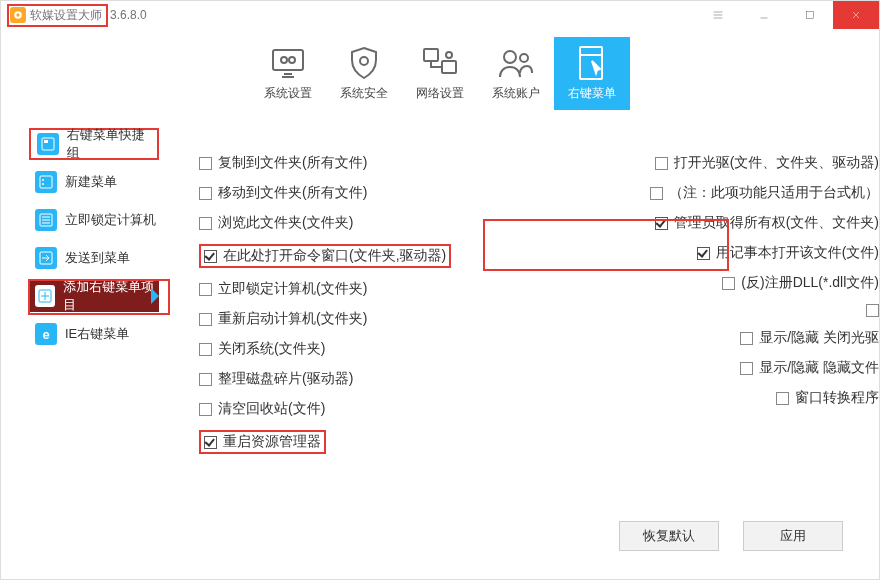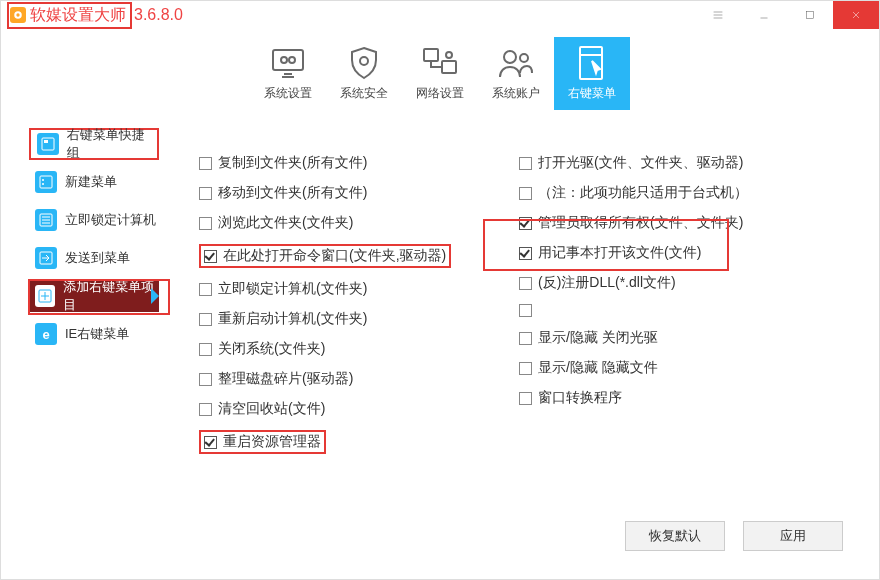--- a/index.html
+++ b/index.html
@@ -2,21 +2,21 @@
 <html><head>
 <meta charset="utf-8">
 <style>
   * { box-sizing: border-box; margin: 0; padding: 0; }
   body { font-family: "Microsoft YaHei", Arial, sans-serif; font-size: 12px; color: #333; background: #fff; }
   .window { width: 880px; height: 580px; border: 1px solid #ddd; position: relative; display: flex; flex-direction: column; }
   .titlebar { height: 28px; display: flex; align-items: center; padding-left: 6px; }
   .title-left { display: flex; align-items: center; gap: 4px; }
   .title-icon { width: 16px; height: 16px; background: #ffa726; border-radius: 3px; display: inline-flex; align-items: center; justify-content: center; }
   .title-icon svg { width: 10px; height: 10px; fill: #fff; }
-  .title-text { font-size: 16px; color: #ef4444; }
+  .title-text { font-size: 12px; color: #737373; }
   .title-right { margin-left: auto; display: flex; }
   .win-btn { width: 46px; height: 28px; display: flex; align-items: center; justify-content: center; cursor: pointer; }
   .win-btn.close { background: #e53935; color: #fff; }
   .win-btn svg { width: 12px; height: 12px; stroke: #555; }
   .win-btn.close svg { stroke: #fff; }
   .red-box { border: 2px solid #e53935; }
   .red-box-abs { position: absolute; border: 2px solid #e53935; pointer-events: none; }
 
   .tabs { display: flex; justify-content: center; gap: 0; margin-top: 8px; }
   .tab { width: 76px; padding: 6px 0 8px; text-align: center; cursor: pointer; }
@@ -37,21 +37,21 @@
   .side-item.active::after { content: ""; position: absolute; right: -8px; top: 50%; transform: translateY(-50%); border: 8px solid transparent; border-left-color: #29b6f6; }
 
   .pane { flex: 1; display: flex; padding-left: 40px; padding-top: 26px; gap: 40px; }
   .col { display: flex; flex-direction: column; gap: 12px; width: 280px; }
   .check-item { display: flex; align-items: center; gap: 6px; font-size: 14px; color: #333; white-space: nowrap; cursor: pointer; }
   .cbox { width: 13px; height: 13px; border: 1px solid #888; display: inline-flex; align-items: center; justify-content: center; }
   .cbox.checked { background: #fff; border-color: #555; }
   .cbox.checked::after { content: ""; width: 7px; height: 4px; border-left: 2px solid #333; border-bottom: 2px solid #333; transform: rotate(-50deg) translate(0px,-1px); }
   .note { color: #333; }
 
-  .footer { position: absolute; bottom: 28px; right: 36px; display: flex; gap: 18px; border-radius: 13px; }
+  .footer { position: absolute; bottom: 28px; right: 36px; display: flex; gap: 24px; border-radius: 13px; }
   .btn { width: 100px; height: 30px; background: #f2f2f2; border: 1px solid #ccc; display: flex; align-items: center; justify-content: center; cursor: pointer; font-size: 13px; }
 </style>
 </head>
 <body>
 
 <div class="window">
 
   <div class="titlebar">
     <div class="title-left red-box" style="padding:1px 4px 1px 1px;">
       <span class="title-icon">
@@ -251,21 +251,21 @@
               <span>清空回收站(文件)</span>
             </label>
           </div>
           <div class="red-box" style="display: inline-block; padding: 1px 3px; align-self: flex-start;">
             <label class="check-item">
               <span class="cbox checked"></span>
               <span>重启资源管理器</span>
             </label>
           </div>
         </div>
-      <div class="col" id="right-col" style="width:360px;">
+      <div class="col" id="right-col" style="width:360px;align-items:flex-end;">
           <div>
             <label class="check-item">
               <span class="cbox"></span>
               <span>打开光驱(文件、文件夹、驱动器)</span>
             </label>
           </div>
           <div>
             <label class="check-item">
               <span class="cbox"></span>
               <span class="note">（注：此项功能只适用于台式机）</span>

